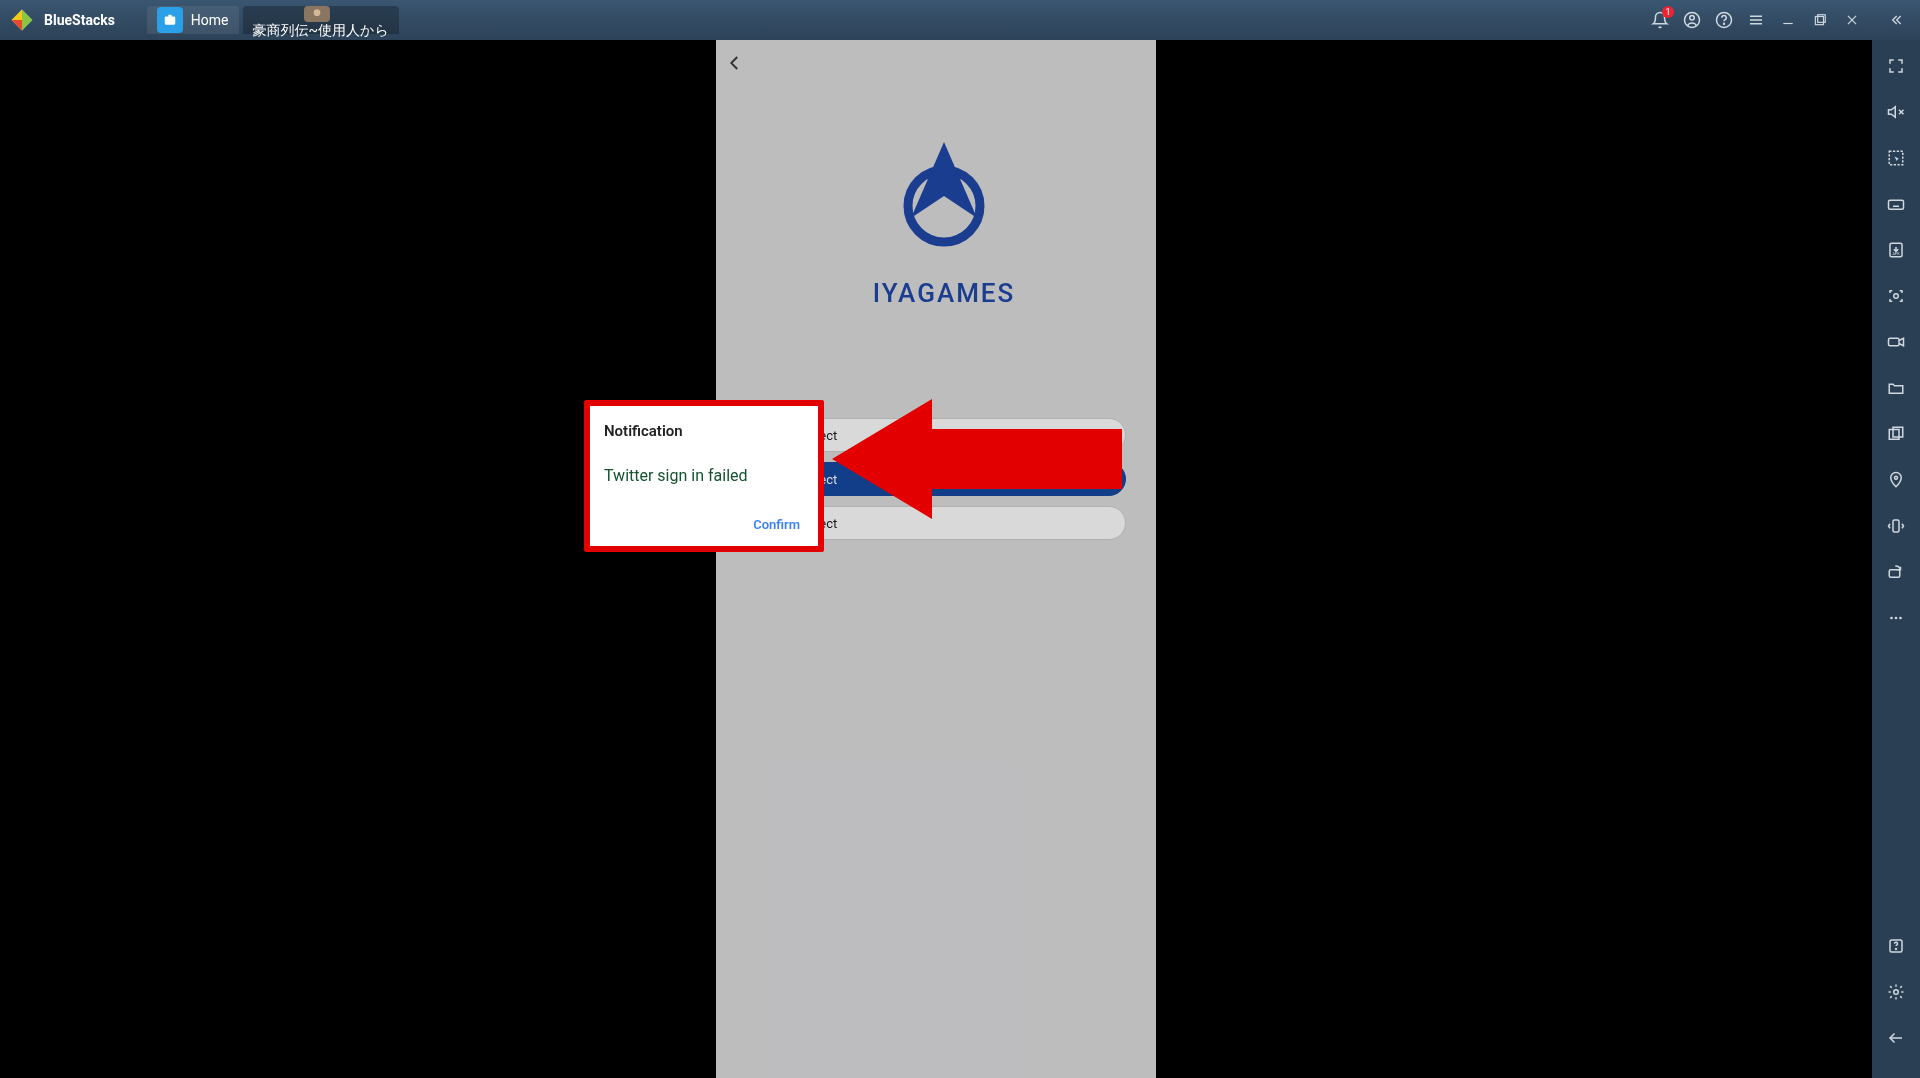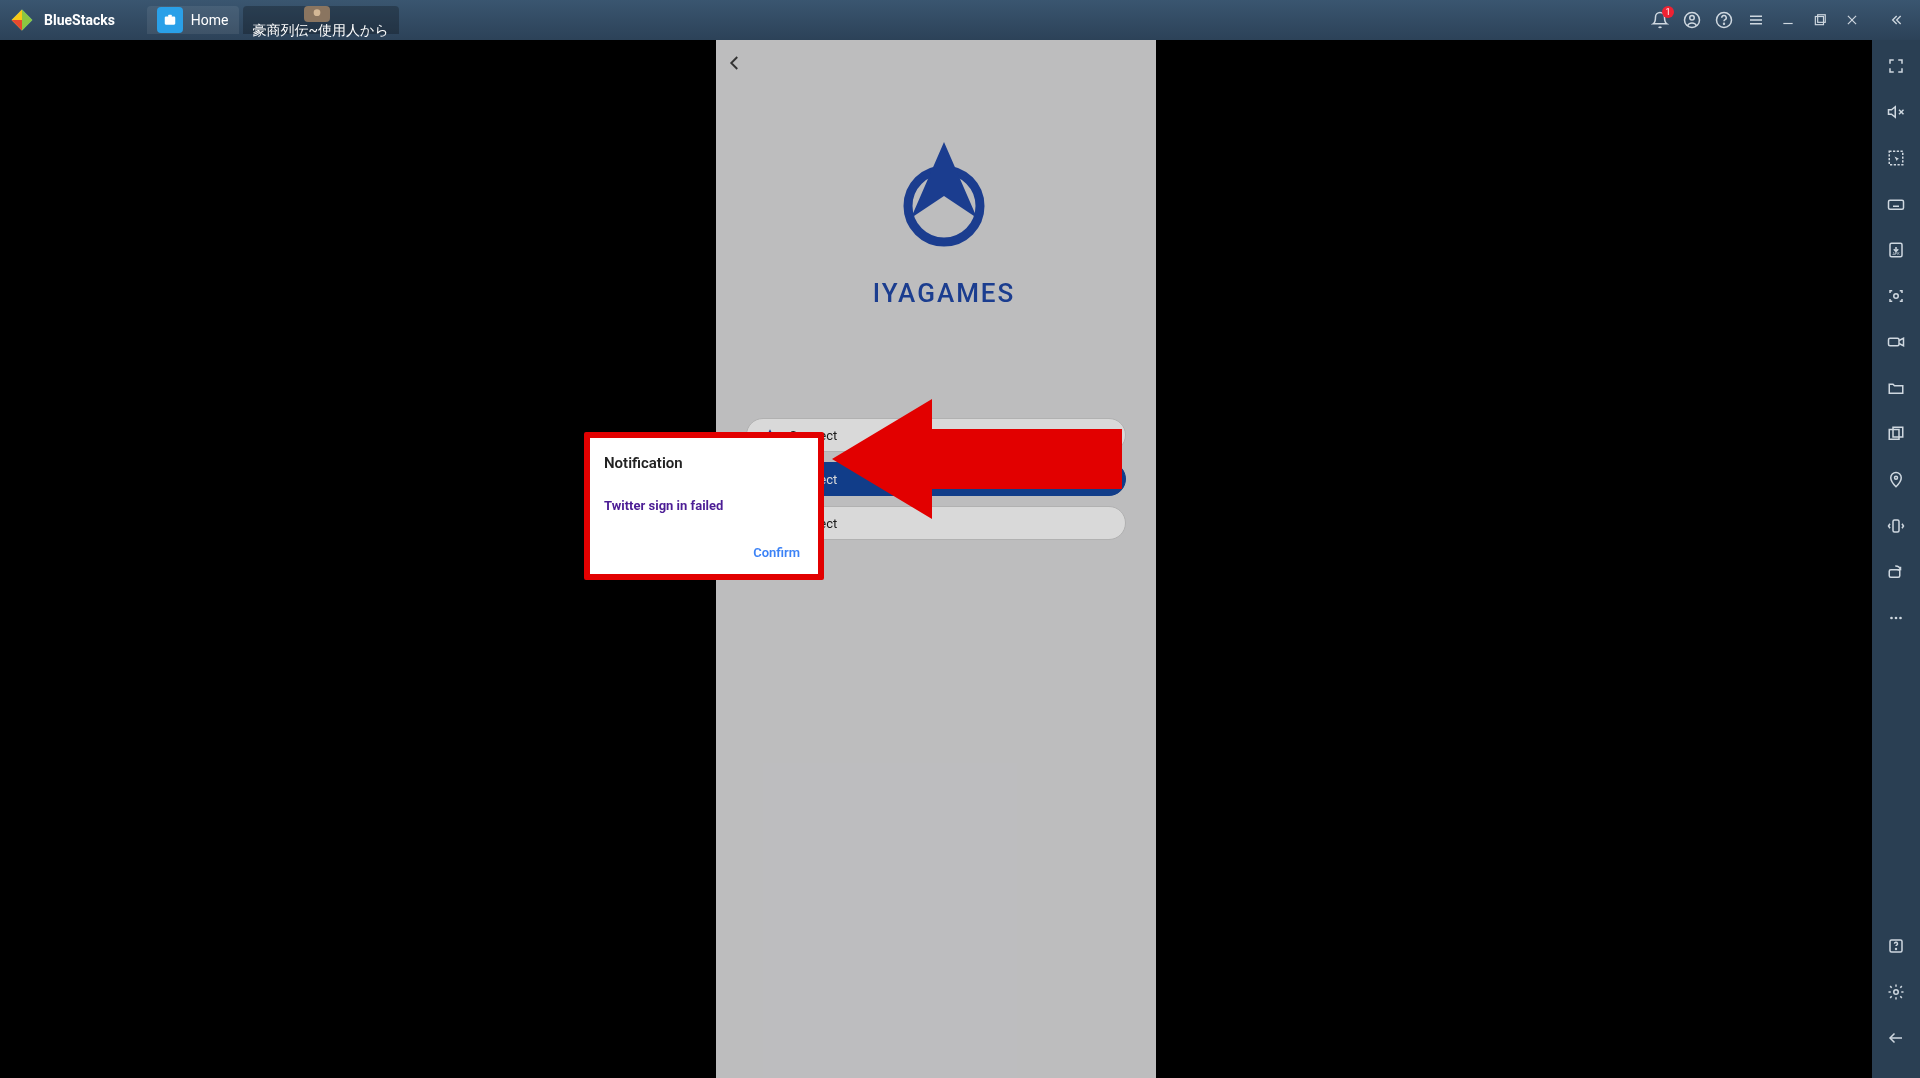--- a/index.html
+++ b/index.html
@@ -179,32 +179,30 @@
 .dialog {
   position: absolute;
   left: 584px;
   top: 400px;
   width: 240px;
   background: #fff;
   border: 6px solid #e20000;
   border-radius: 2px;
   z-index: 10;
   padding: 16px 14px 8px;
-  margin-top: 32px;
 }
 .dialog-title {
   font-size: 15px;
   font-weight: 600;
   color: #222;
 }
 .dialog-body {
-  font-size: 13px;
-  color: #4c1d95;
+  font-size: 16px;
+  color: #14532d;
   margin-top: 26px;
-  font-weight: bold;
 }
 .dialog-actions {
   display: flex;
   justify-content: flex-end;
   margin-top: 26px;
 }
 .dialog-confirm {
   color: #3b82f6;
   font-weight: 600;
   font-size: 13px;

